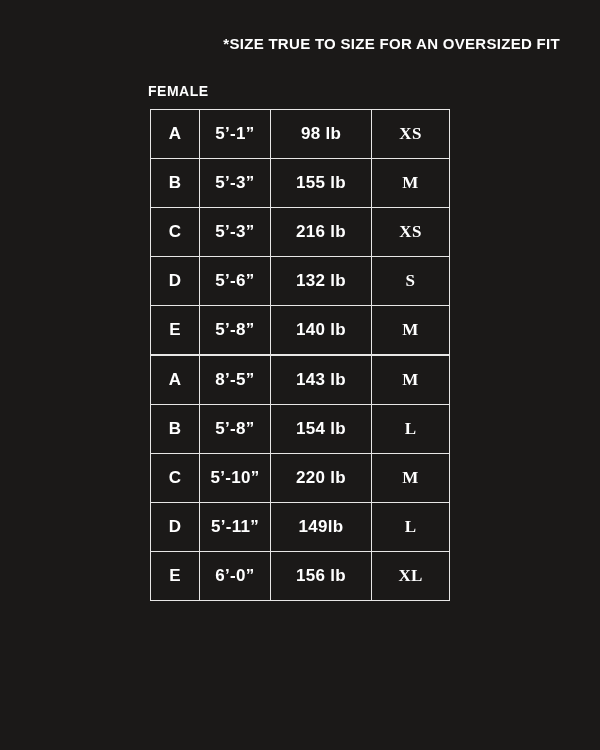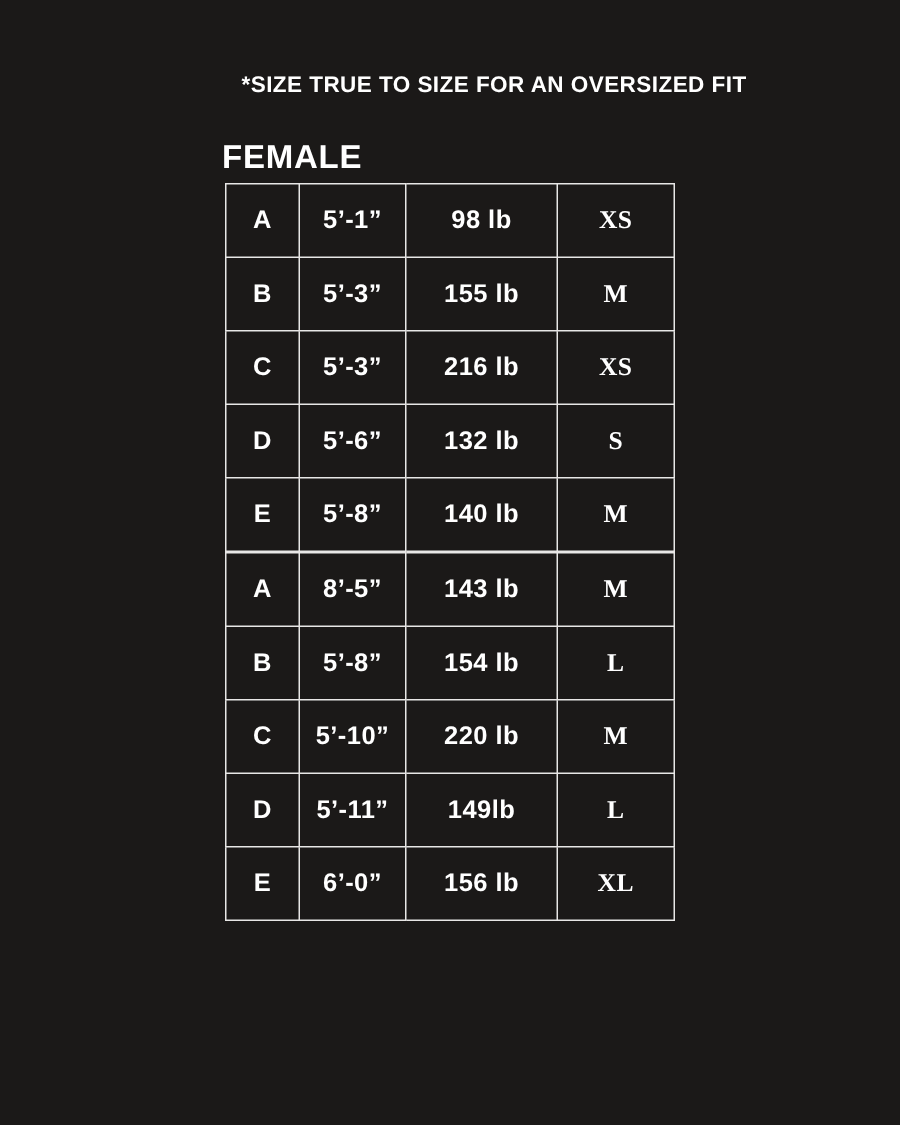--- a/index.html
+++ b/index.html
@@ -10,32 +10,33 @@
     background: #1b1918;
     color: #ffffff;
     font-family: "Liberation Sans", "DejaVu Sans", sans-serif;
     overflow: hidden;
     box-sizing: border-box;
   }
   .content {
     padding: 35px 40px 0 148px;
   }
   .note {
-    margin: 13px;
+    margin: 0;
     font-size: 15px;
     font-weight: 700;
     letter-spacing: 0.3px;
     line-height: 17.5px;
     text-transform: uppercase;
+    text-align: right;
   }
   .note--second { margin-top: 21px; }
   .note-line { display: block; }
   .section-title {
     margin: 30px 0 9px 0;
-    font-size: 22px;
+    font-size: 14px;
     font-weight: 700;
     letter-spacing: 0.5px;
     line-height: 17px;
     text-transform: uppercase;
   }
   .size-table {
     border-collapse: collapse;
     table-layout: fixed;
     margin-left: 2px;
   }

